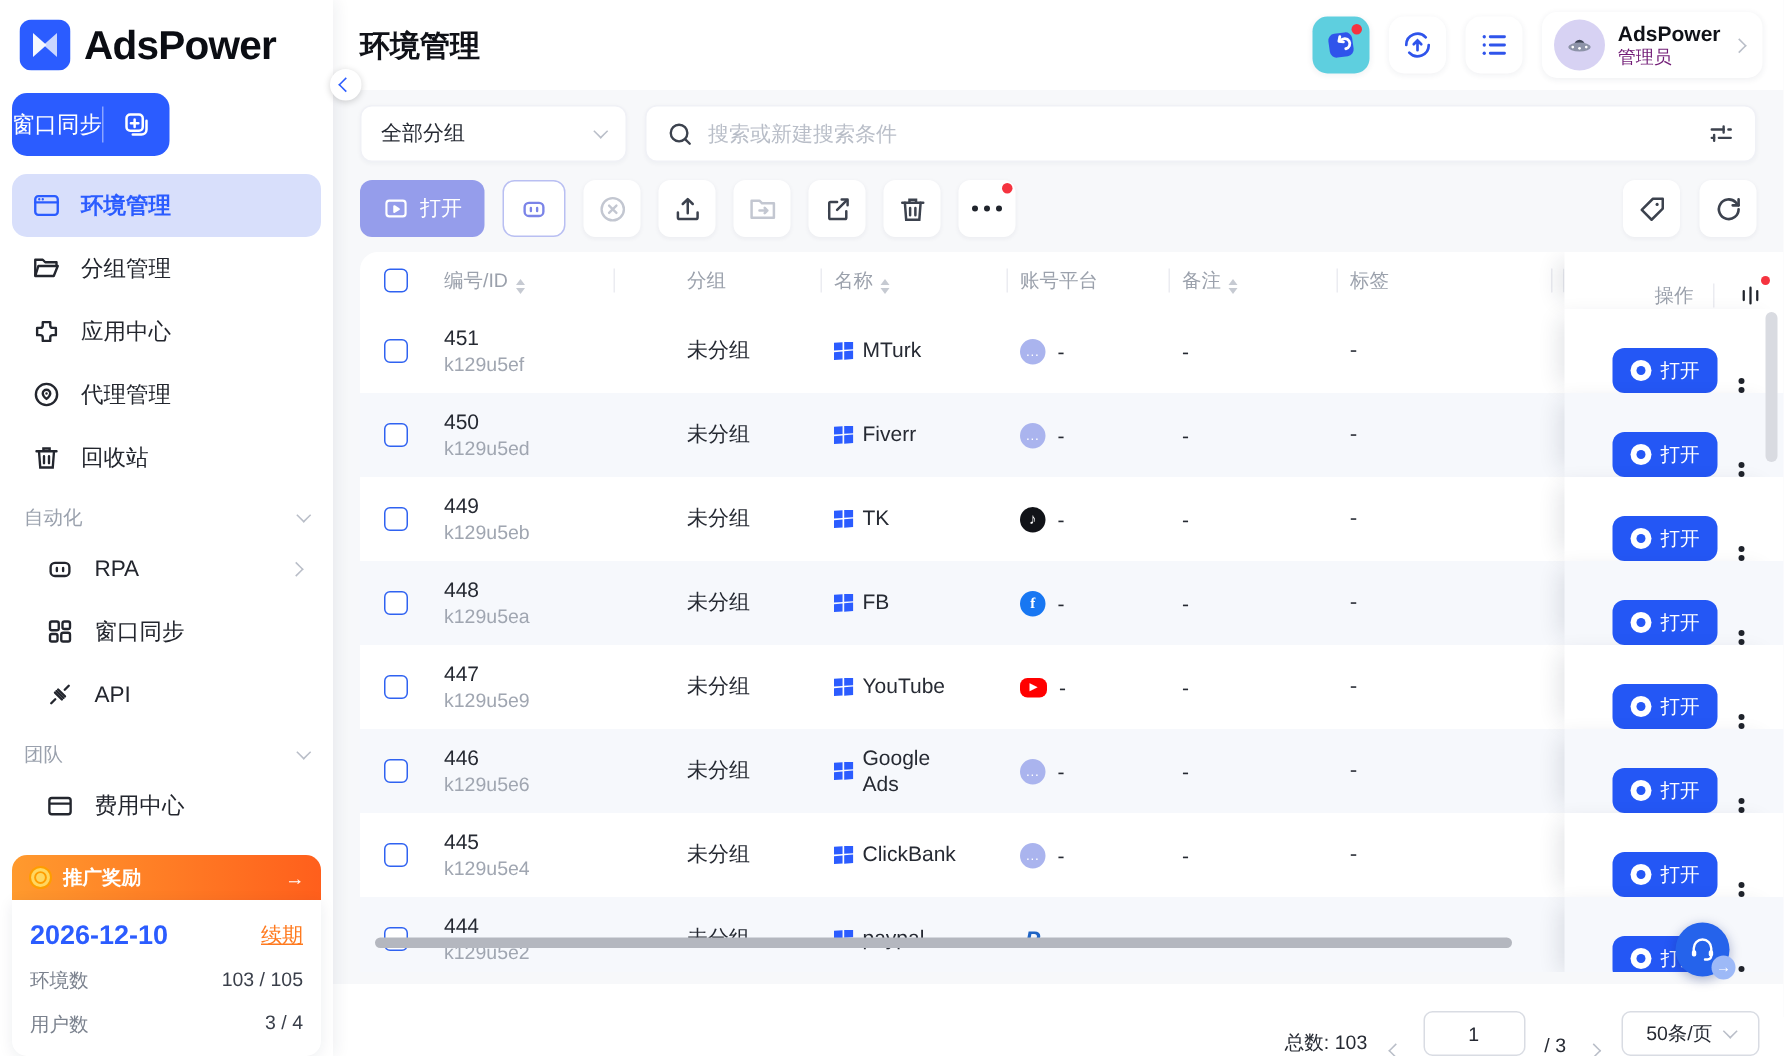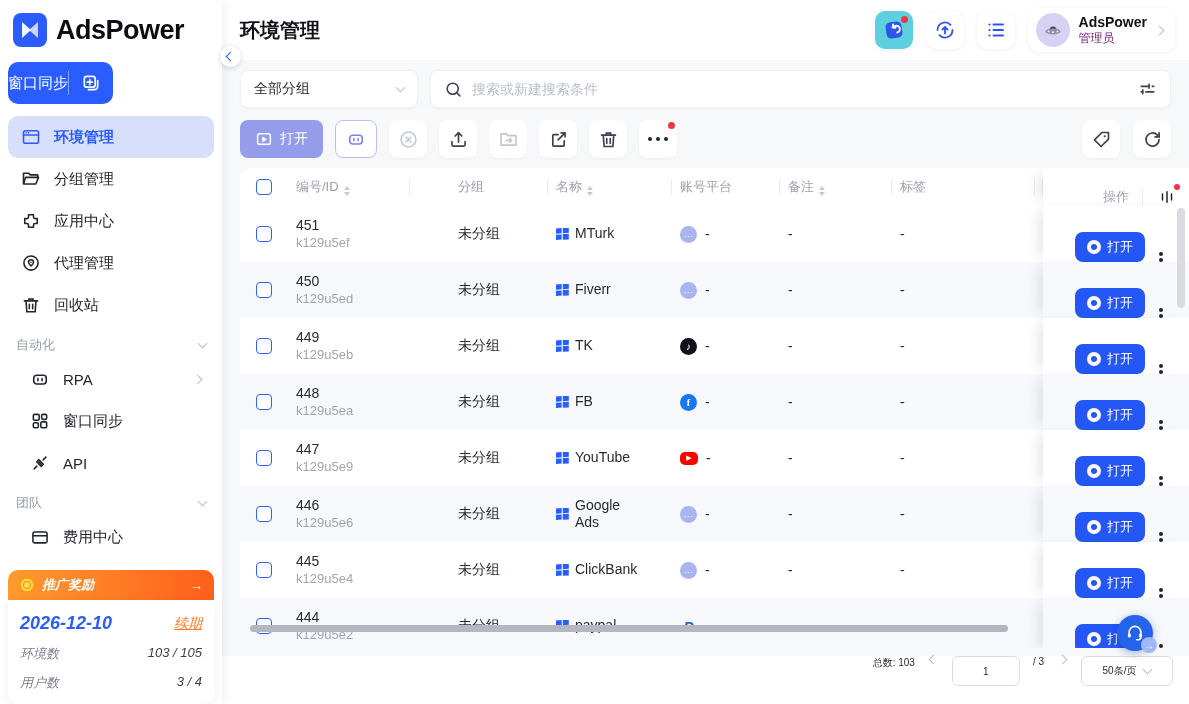--- a/index.html
+++ b/index.html
@@ -22,21 +22,21 @@
   .menu-item.active{background:#d8dffb;color:#2b5cff;font-weight:700;}
   .menu-item .mi{color:inherit;}
   .section-head{display:flex;align-items:center;justify-content:space-between;color:#9aa1ad;font-size:13px;padding:10px 16px 4px 16px;}
   .sub .menu-item{padding-left:22px;}
   .chev{width:7px;height:7px;border-right:1.6px solid #b9bec8;border-bottom:1.6px solid #b9bec8;display:inline-block;}
   .chev.down{transform:rotate(45deg);margin-top:-3px;}
   .chev.right{transform:rotate(-45deg);}
   .chev.left{transform:rotate(135deg);}
   .chev.blue{border-color:#2b5cff;}
   .mi-right{margin-left:auto;}
-  .side-bottom{padding:12px 8px 0 8px;font-style:italic;}
+  .side-bottom{padding:12px 8px 0 8px;}
   .promo{height:30px;border-radius:10px 10px 0 0;background:linear-gradient(90deg,#ff9a2e,#ff5f1c);display:flex;align-items:center;gap:7px;padding:0 11px;color:#fff;font-weight:700;font-size:13px;cursor:pointer;}
   .promo .arrow{margin-left:auto;font-weight:700;}
   .plan{background:#fff;border-radius:0 0 10px 10px;box-shadow:0 2px 10px rgba(30,40,70,.08);padding:13px 12px 12px 12px;}
   .plan-top{display:flex;align-items:center;justify-content:space-between;}
   .plan-date{color:#2b5cff;font-size:18px;font-weight:700;}
   .renew{color:#ff7a1f;font-size:14px;text-decoration:underline;cursor:pointer;}
   .stat{display:flex;justify-content:space-between;font-size:13px;color:#7b828e;margin-top:11px;}
   .stat b{color:#3a3f4a;font-weight:400;}
   .collapse-btn{position:absolute;left:220px;top:46px;width:21px;height:21px;border-radius:50%;background:#fff;box-shadow:0 1px 5px rgba(0,0,0,.18);display:flex;align-items:center;justify-content:center;z-index:9;cursor:pointer;}
 
@@ -112,21 +112,21 @@
   .chrome-dot{width:14px;height:14px;border-radius:50%;background:#fff;position:relative;}
   .chrome-dot::after{content:"";position:absolute;left:4px;top:4px;width:6px;height:6px;border-radius:50%;background:#2457f5;}
   .vdots{width:4px;height:4px;border-radius:50%;background:#20242c;box-shadow:0 -6px 0 #20242c,0 6px 0 #20242c;margin-left:auto;margin-right:26px;cursor:pointer;}
   .op-head{width:100%;display:flex;align-items:center;justify-content:center;position:relative;}
   .col-settings{position:absolute;right:13px;top:-6px;cursor:pointer;}
   .op-sep{position:absolute;right:46px;width:1px;height:16px;background:#ebecf1;}
   .vscroll{position:absolute;right:4px;top:40px;width:8px;height:100px;border-radius:4px;background:#d9dbe1;}
   .hscroll{position:absolute;left:10px;bottom:16px;width:758px;height:7px;border-radius:4px;background:#b4b7bf;}
 
   
-  .footer{height:48px;background:#fff;margin-top:8px;display:flex;align-items:flex-start;justify-content:flex-end;gap:13px;padding:0 16px;font-size:10px;}
+  .footer{height:48px;background:#fff;margin-top:8px;display:flex;align-items:flex-end;justify-content:flex-end;gap:13px;padding:0 16px;font-size:13px;}
   .pagebox{width:68px;height:30px;border:1px solid #d9dce3;border-radius:6px;display:flex;align-items:center;justify-content:center;background:#fff;}
   .sizebox{width:92px;height:30px;border:1px solid #d9dce3;border-radius:6px;display:flex;align-items:center;justify-content:center;gap:8px;background:#fff;cursor:pointer;}
   .pg-arrow{display:flex;align-items:center;padding:0 2px;cursor:pointer;}
 
   .support-fab{position:absolute;left:1117px;top:615px;width:36px;height:36px;border-radius:50%;background:#2563eb;display:flex;align-items:center;justify-content:center;z-index:30;cursor:pointer;box-shadow:0 2px 8px rgba(20,40,120,.35);}
   .fab-badge{position:absolute;right:-4px;bottom:-2px;width:16px;height:16px;border-radius:50%;background:#9db9f7;display:flex;align-items:center;justify-content:center;color:#fff;font-size:10px;}
 </style>
 </head>
 <body>
 

